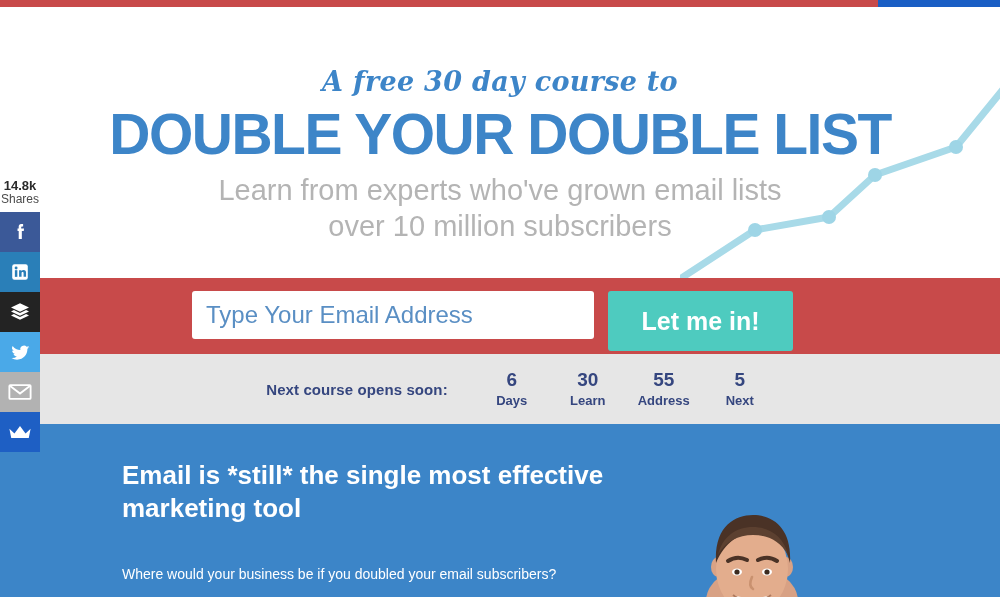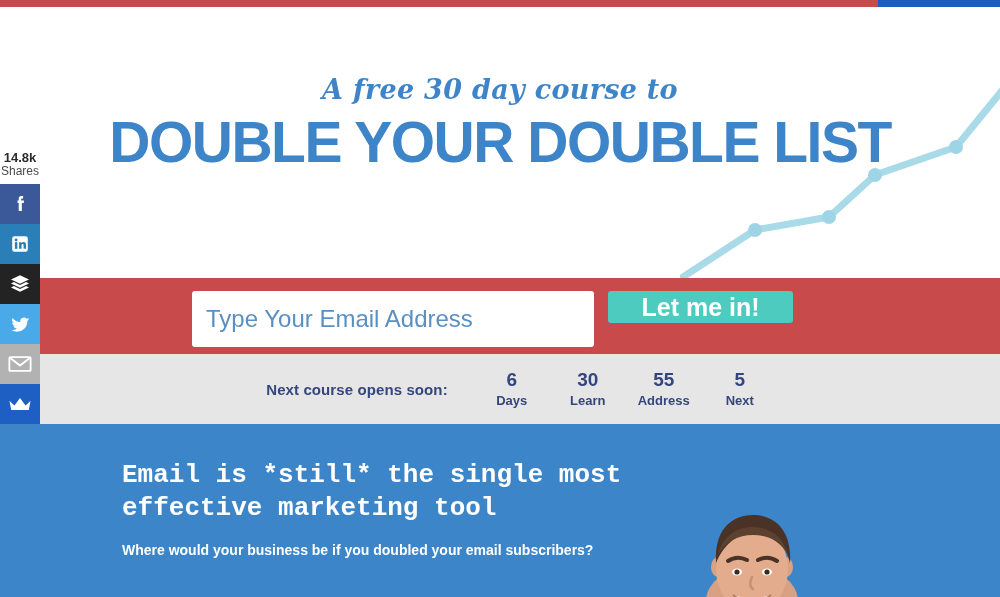--- a/index.html
+++ b/index.html
@@ -29,21 +29,21 @@
   .scroll-rail {
     position:absolute; right:0; top:38px; width:8px; height:60px;
     background:#2f6fc4; border:1px solid #2558a0;
   }
 
   
   .hero { position:absolute; left:0; top:7px; width:1000px; height:271px; background:#fff; overflow:hidden; }
 
   .chart-svg { position:absolute; right:0; top:0; width:320px; height:271px; }
 
-  .hero-inner { position:absolute; left:0; top:8px; width:1000px; text-align:center; }
+  .hero-inner { position:absolute; left:0; top:0; width:1000px; text-align:center; }
 
   .eyebrow {
     margin-top:59px;
     font-family:"DejaVu Serif", serif;
     font-style:italic; font-weight:bold;
     font-size:27px; color:#3d85c8; letter-spacing:.3px;
   }
   .headline {
     margin-top:4px;
     font-size:57px; font-weight:bold; color:#3d85c8;
@@ -56,28 +56,28 @@
     font-size:29px; color:#b4b4b4; line-height:1.23; font-weight:normal;
   }
 
   
   .form-band {
     position:absolute; left:0; top:278px; width:1000px; height:76px;
     background:#c84a4a;
   }
   .form-row { position:absolute; left:192px; top:13px; display:flex; gap:14px; }
   .email-input {
-    width:402px; height:56px; background:#ffffff; border:none; outline:none;
+    width:402px; height:48px; background:#ffffff; border:none; outline:none;
     border-radius:3px; padding:0 14px;
     font-family:"Liberation Sans", sans-serif;
     font-size:24px; color:#5a8fc4;
   }
   .email-input::placeholder { color:#5a8fc4; opacity:1; }
   .submit-btn {
-    width:185px; height:32px; border:none; border-radius:3px;
+    width:185px; height:60px; border:none; border-radius:3px;
     background:#4ecbbf; color:#ffffff;
     font-family:"Liberation Sans", sans-serif;
     font-size:25px; font-weight:bold; cursor:pointer;
   }
 
   
   .count-band {
     position:absolute; left:0; top:354px; width:1000px; height:70px;
     background:#e6e6e6;
   }
@@ -94,32 +94,32 @@
   .count-val { font-size:19px; font-weight:bold; color:#35467f; line-height:1.05; }
   .count-name { font-size:13px; font-weight:bold; color:#35467f; margin-top:3px; }
 
   
   .blue-section {
     position:absolute; left:0; top:424px; width:1000px; height:173px;
     background:#3c85c8; overflow:hidden;
   }
   .blue-copy { position:absolute; left:122px; top:35px; width:520px; }
   .blue-title {
-    font-size:26px; font-weight:bold; color:#ffffff; line-height:1.28;font-family:Liberation Mono, monospace;
+    font-size:26px; font-weight:bold; color:#ffffff; line-height:1.28;
   }
   .blue-sub {
-    margin-top:14px;
-    font-size:14px; font-weight:bold; color:#ffffff; line-height:1.55;
+    margin-top:38px;
+    font-size:14px; font-weight:normal; color:#ffffff; line-height:1.55;
   }
 
   
   .portrait { position:absolute; left:700px; top:505px; width:130px; height:92px; }
 
   
-  .share-bar { position:absolute; left:0; top:144px; width:40px; }
+  .share-bar { position:absolute; left:0; top:172px; width:40px; }
   .share-count {
     width:40px; height:40px; background:#ffffff;
     display:flex; flex-direction:column; align-items:center; justify-content:center;
     line-height:1.05;
   }
   .share-count .num { font-size:13px; font-weight:bold; color:#2b2b2b; }
   .share-count .lbl { font-size:12px; color:#4a4a4a; }
   .share-btn {
     width:40px; height:40px; display:flex; align-items:center; justify-content:center;
     cursor:pointer;
@@ -143,20 +143,24 @@
       <polyline points="-20,285 75,223 149,210 195,168 276,140 325,80" fill="none" stroke="#a8dae8" stroke-width="7" stroke-linecap="round" stroke-linejoin="round"></polyline>
       <circle cx="75" cy="223" r="7" fill="#9ed5e6"></circle>
       <circle cx="149" cy="210" r="7" fill="#9ed5e6"></circle>
       <circle cx="195" cy="168" r="7" fill="#9ed5e6"></circle>
       <circle cx="276" cy="140" r="7" fill="#9ed5e6"></circle>
     </svg>
 
     <div class="hero-inner">
       <div class="eyebrow">A free 30 day course to</div>
       <div class="headline">DOUBLE YOUR DOUBLE LIST</div>
+      <div class="subhead">
+        <div>Learn from experts who've grown email lists</div>
+        <div>over 10 million subscribers</div>
+      </div>
     </div>
   </div>
 
   <div class="form-band">
     <div class="form-row">
       <input class="email-input" type="text" placeholder="Type Your Email Address" style="">
       <button class="submit-btn">Let me in!</button>
     </div>
   </div>
 

